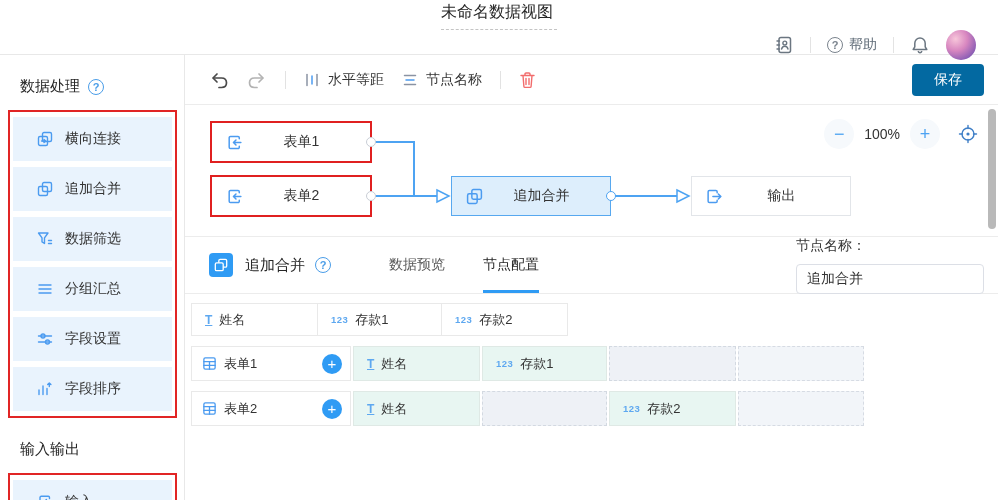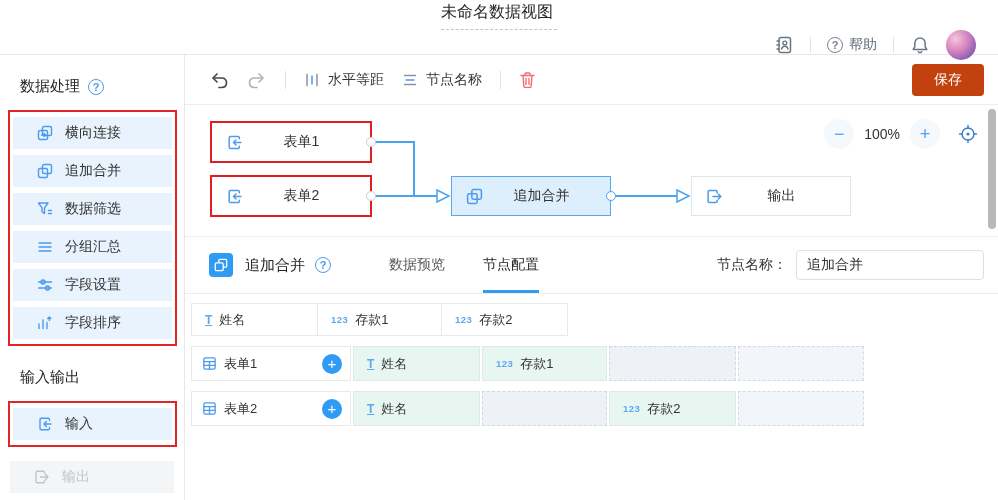--- a/index.html
+++ b/index.html
@@ -17,35 +17,35 @@
            font-size:11px; font-weight:bold; display:inline-flex; align-items:center; justify-content:center; }
   .qmark.blue { border-color:#4a9de8; color:#4a9de8; }
   .avatar { width:30px; height:30px; border-radius:50%;
             background: radial-gradient(circle at 32% 30%, #f7c6da 0%, #d887c0 40%, #8e5fb5 75%, #4d4a96 100%); }
 
   
   .cols { display:flex; height:445px; }
   .sidebar { width:185px; border-right:1px solid #e8e8e8; padding-top:22px; overflow:hidden; }
   .side-title { display:flex; align-items:center; gap:8px; font-size:15px; color:#262626; padding:0 0 14px 20px; }
   .side-group { border:2px solid #e12525; margin:0 7px 0 8px; padding:5px 3px; }
-  .side-item { height:32px; display:flex; align-items:center; gap:12px; padding-left:24px;
+  .side-item { height:44px; display:flex; align-items:center; gap:12px; padding-left:24px;
                background:#e9f3fd; color:#333; cursor:pointer; margin-bottom:6px; }
   .side-item:last-child { margin-bottom:0; }
   .side-item.disabled { background:#f4f5f7; color:#c0c4cc; cursor:default; margin:0 10px; }
   .side-item.disabled svg path, .side-item.disabled svg rect { stroke:#c0c4cc; }
   .io-title { padding-top:22px; }
   .ic16 path, .ic16 rect, .ic16 circle, .ic16 line { stroke:#4b9bf0; fill:none; stroke-width:1.4; stroke-linecap:round; stroke-linejoin:round; }
 
   .main { flex:1; display:flex; flex-direction:column; min-width:0; }
 
   
   .toolbar { height:50px; border-bottom:1px solid #ececec; display:flex; align-items:center; padding:0 14px 0 24px; gap:18px; }
   .tool { display:flex; align-items:center; gap:8px; cursor:pointer; color:#333; }
   .tool-sep { width:1px; height:18px; background:#e2e2e2; }
-  .save-btn { margin-left:auto; width:72px; height:32px; background:#c2410c; color:#fff; border:none;
+  .save-btn { margin-left:auto; width:72px; height:32px; background:#0369a1; color:#fff; border:none;
               border-radius:4px; font-size:14px; cursor:pointer; font-family:inherit; }
 
   
   .canvas { position:relative; height:132px; border-bottom:1px solid #ececec; background:#fff; }
   .wire-layer { position:absolute; inset:0; }
   .node { position:absolute; height:42px; background:#fff; display:flex; align-items:center;
           padding-left:14px; gap:16px; font-size:14px; color:#333; cursor:move; }
   .node .nlabel { flex:1; text-align:center; padding-right:26px; }
   .node-form { width:162px; border:2px solid #e02020; }
   .node-merge { width:160px; height:40px; background:#ddeefc; border:1.5px solid #57a8ef; }
@@ -61,21 +61,21 @@
   .vscroll { position:absolute; right:2px; top:4px; width:8px; height:124px; }
   .vthumb { width:8px; height:120px; border-radius:4px; background:#b9b9b9; }
 
   
   .panel-head { height:57px; border-bottom:1px solid #ececec; display:flex; align-items:center; padding:0 14px 0 24px; }
   .ph-icon { width:24px; height:24px; border-radius:4px; background:#2f9bf4; display:flex; align-items:center; justify-content:center; }
   .ph-title { font-size:15px; color:#262626; margin:0 10px 0 12px; }
   .tabs { display:flex; gap:38px; margin-left:58px; height:100%; }
   .tab { display:flex; align-items:center; color:#595959; cursor:pointer; border-bottom:3px solid transparent; padding-top:3px; }
   .tab.active { color:#262626; border-bottom-color:#2f9bf4; }
-  .node-name { margin-left:auto; display:flex; align-items:center; gap:9px; color:#333; }
+  .node-name { margin-left:auto; display:flex; align-items:flex-start; gap:9px; color:#333;flex-direction:column; }
   .node-name input { width:188px; height:30px; border:1px solid #dcdfe6; border-radius:4px; padding:0 10px;
                      font-size:14px; color:#333; font-family:inherit; outline:none; }
 
   
   .tbl { padding:9px 0 0 6px; }
   .thead { display:flex; }
   .th { height:33px; border:1px solid #e9e9e9; background:#fff; display:flex; align-items:center;
         gap:7px; padding-left:13px; font-size:13px; color:#333; margin-right:-1px; }
   .trow { display:flex; margin-top:10px; }
   .td { height:35px; display:flex; align-items:center; gap:7px; padding-left:13px; font-size:13px; color:#333; margin-right:2px; }

